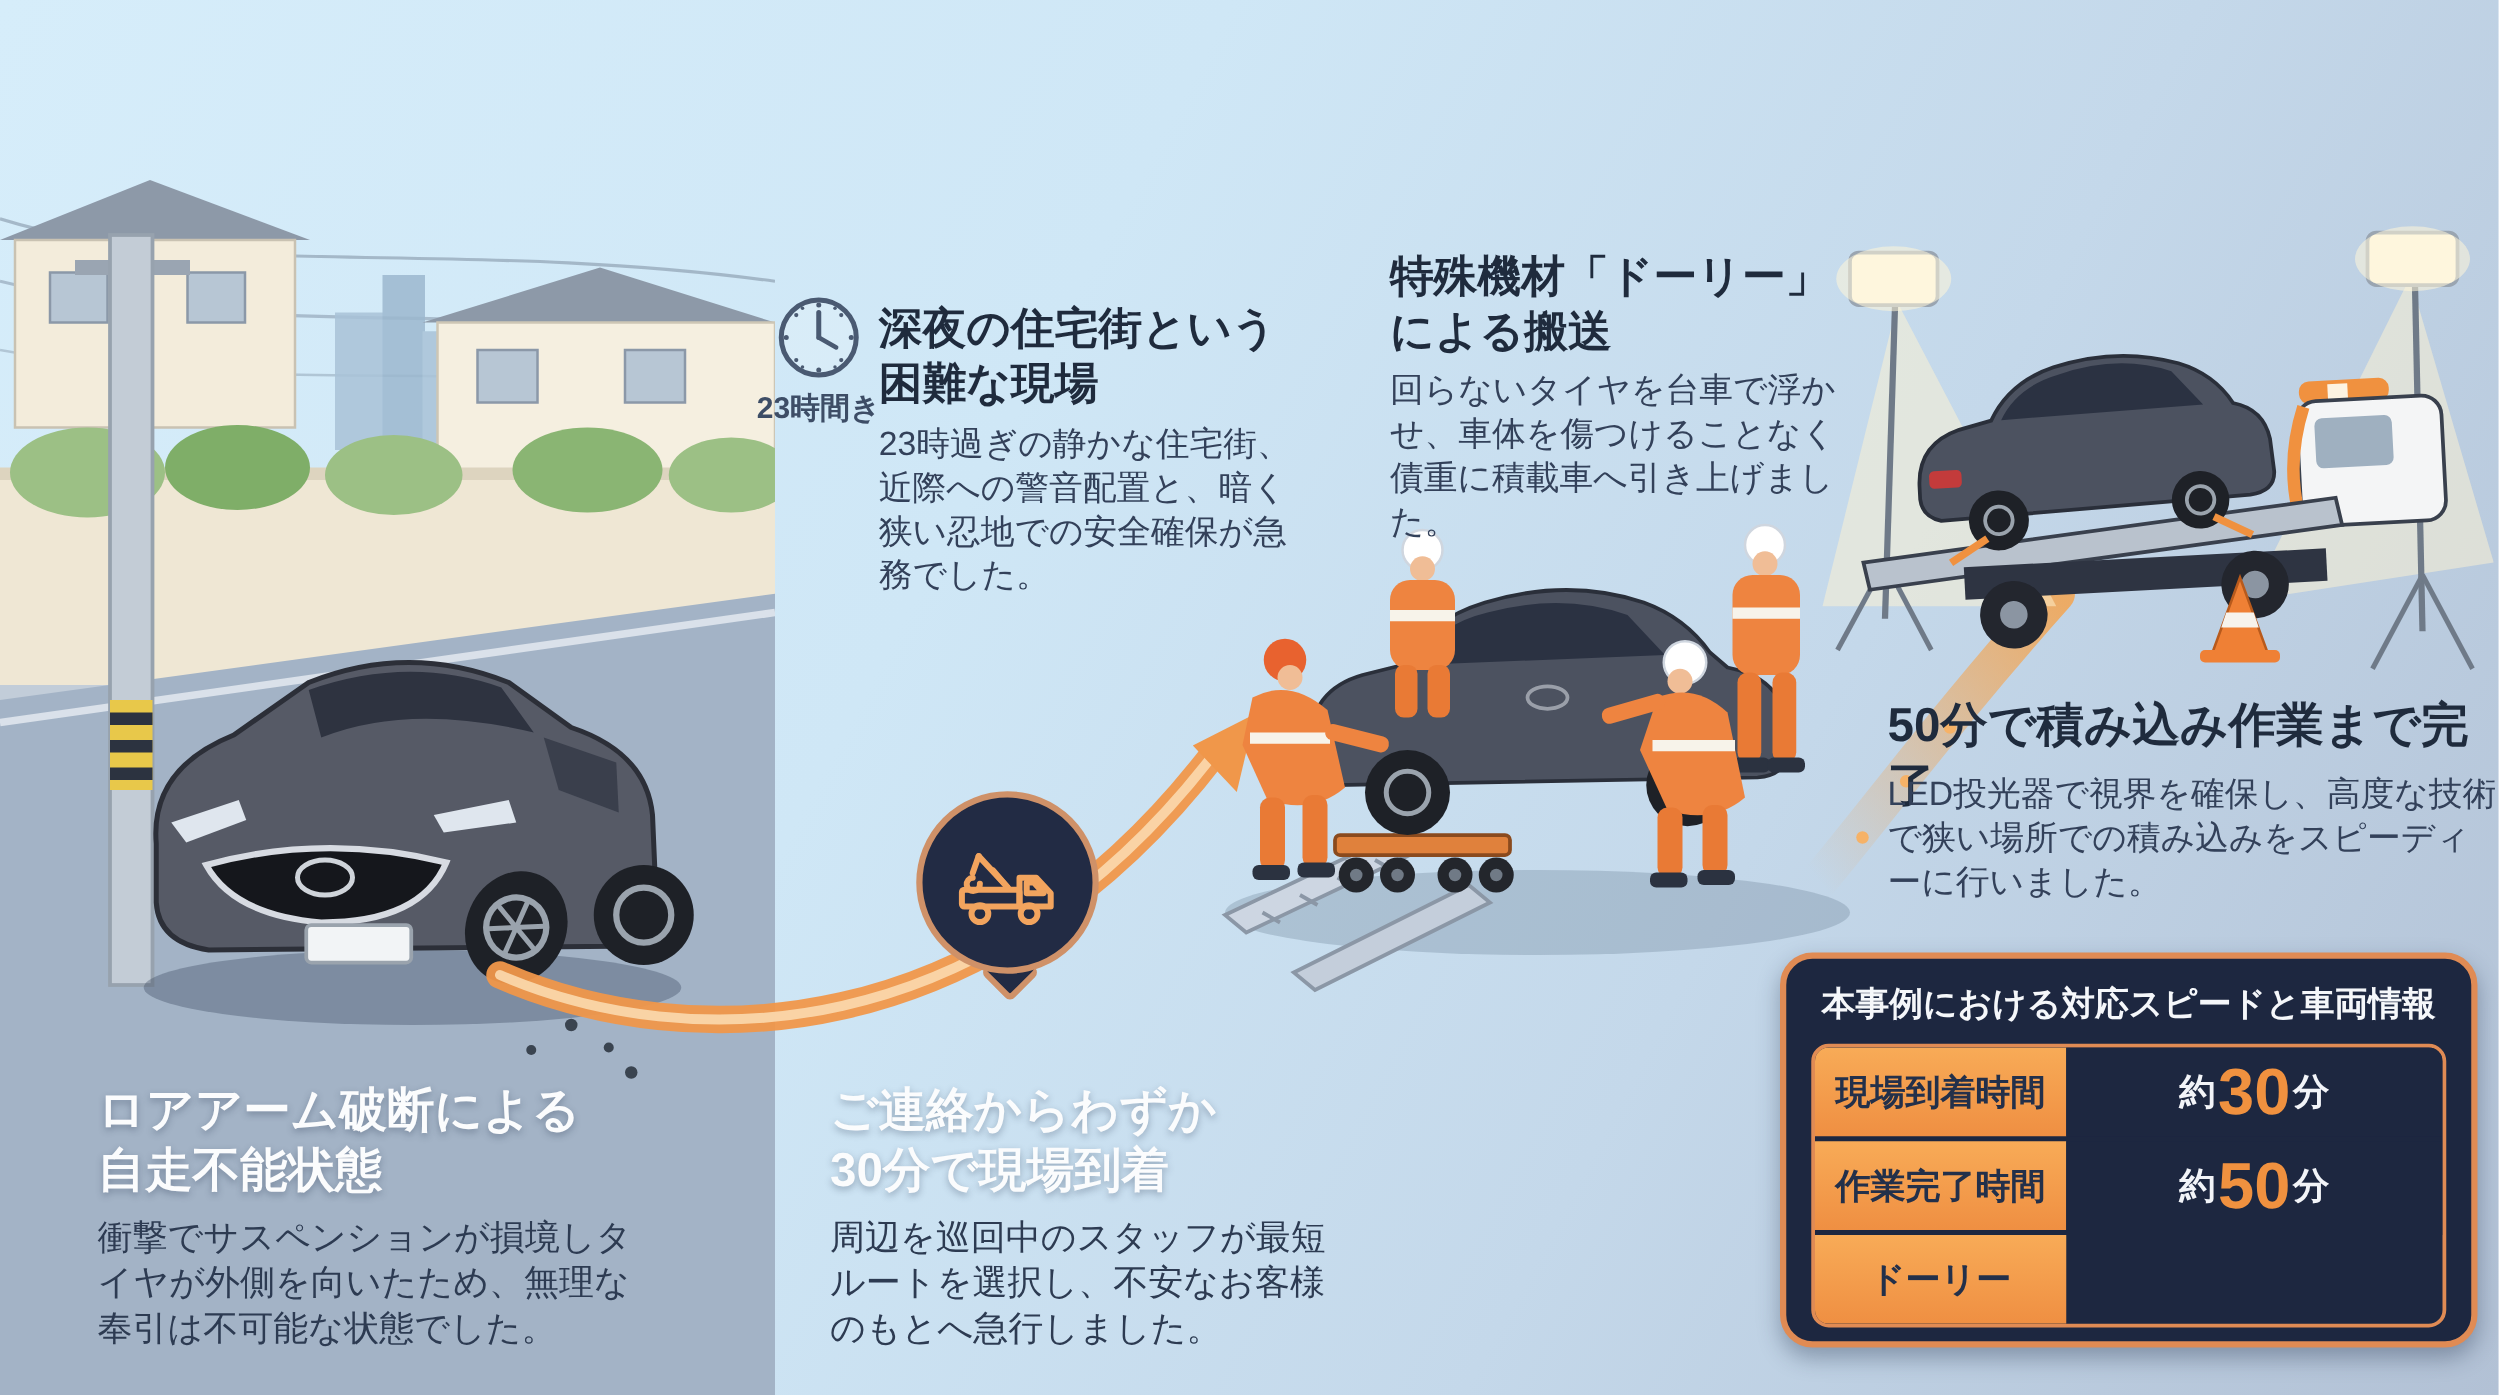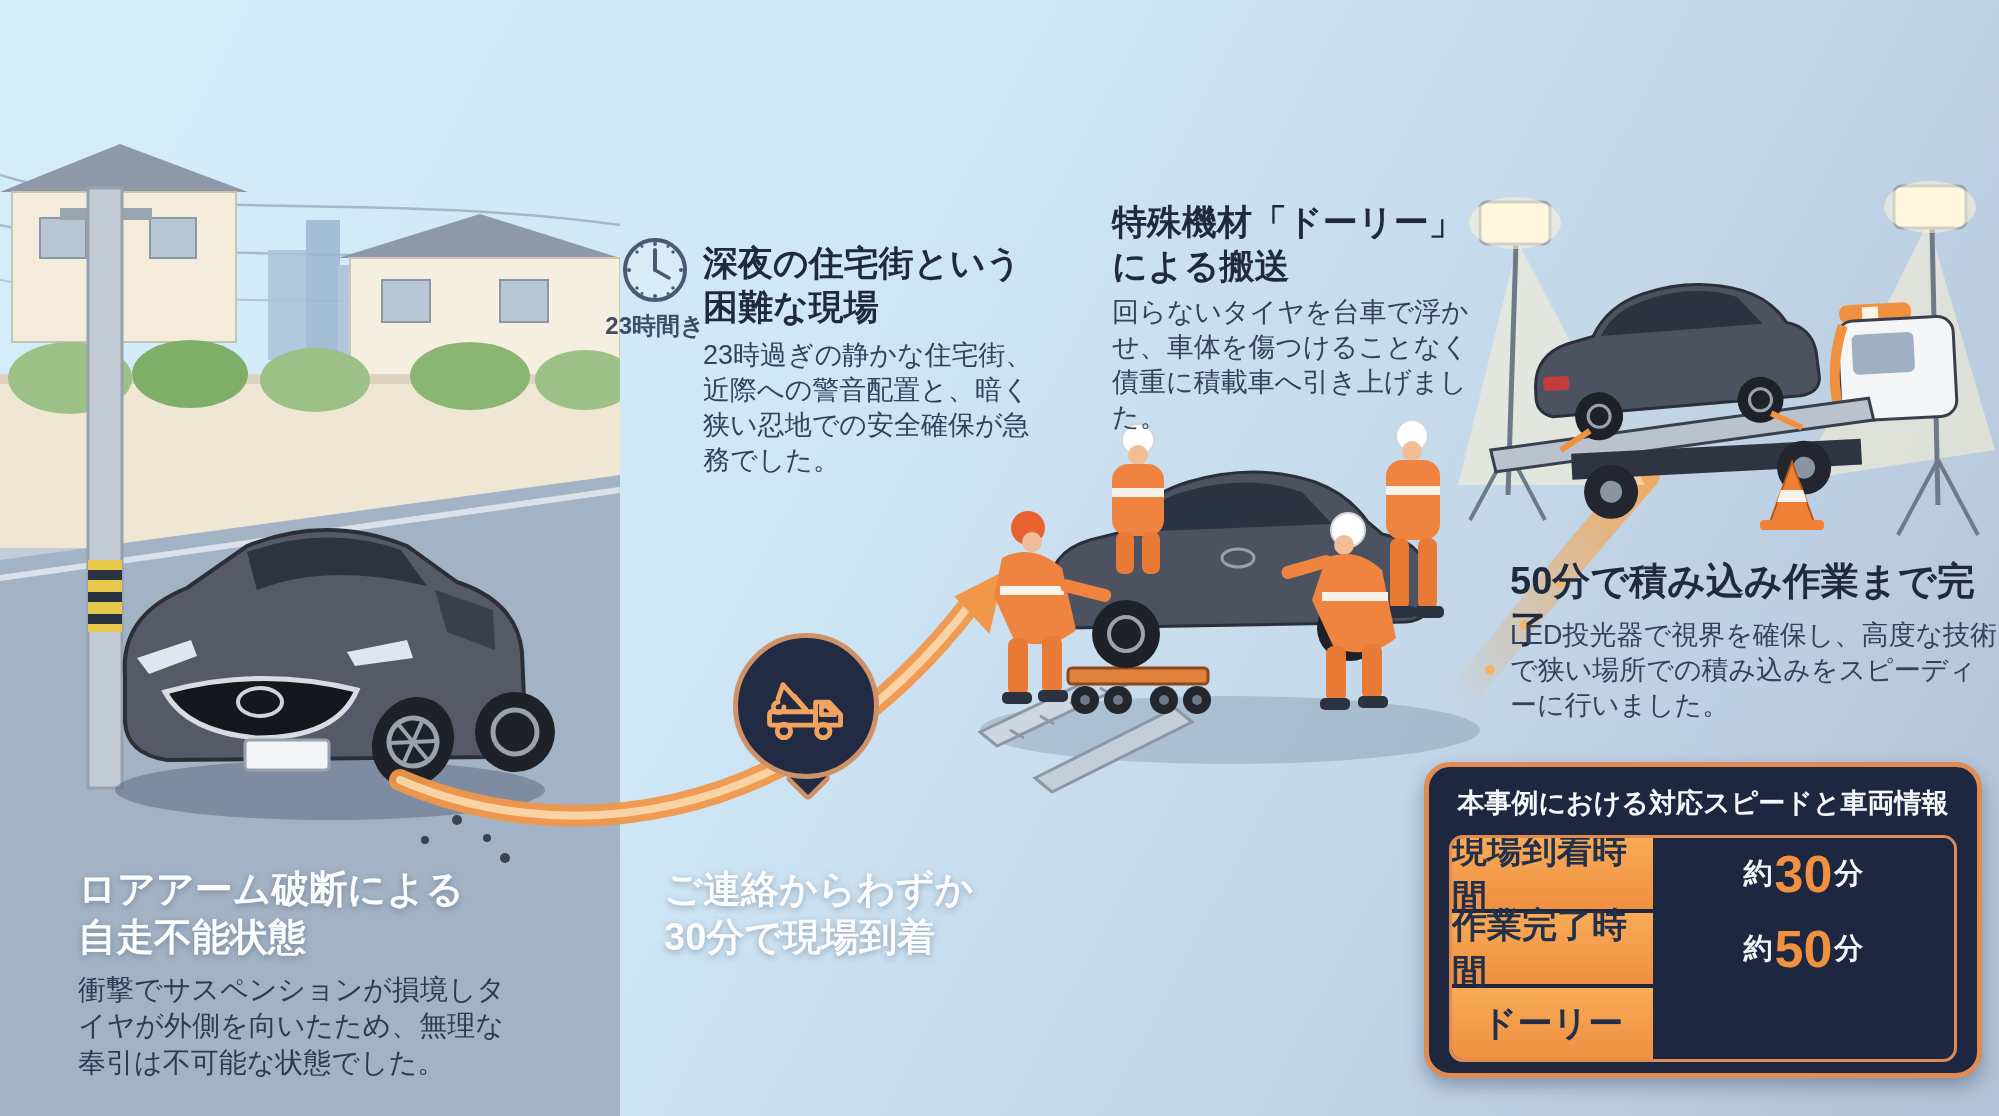--- a/index.html
+++ b/index.html
@@ -43,21 +43,21 @@
   .info-table .tbl-title{
     color:#f5f7fa;font-size:27px;font-weight:bold;text-align:center;padding:18px 0 14px 0;
   }
   .tbl-rows{
     margin:0 20px;border:3px solid #e08b54;border-radius:14px;overflow:hidden;background:#1d2740;
   }
   .tbl-row{display:flex;align-items:stretch;height:71px;border-bottom:4px solid #1d2740;}
   .tbl-row:last-child{border-bottom:none;}
   .tbl-label{
     width:40%;background:linear-gradient(180deg,#f8ab57,#ef8f42);
-    color:#23304a;font-size:35px;font-weight:bold;
+    color:#23304a;font-size:28px;font-weight:bold;
     display:flex;align-items:center;justify-content:center;
   }
   .tbl-value{
     flex:1;color:#f2f4f8;font-size:29px;font-weight:bold;
     display:flex;align-items:center;justify-content:center;gap:2px;background:#1d2740;
   }
   .tbl-value .big-num{font-size:52px;font-weight:800;color:#f0913f;line-height:1;}
   
   .pos-sec1h{left:703px;top:241px;}
   .pos-sec1b{left:703px;top:338px;width:350px;}
@@ -357,20 +357,21 @@
   <div class="abs sec-heading white pos-bl-h">
     <div>ロアアーム破断による</div>
     <div>自走不能状態</div>
   </div>
   <div class="abs sec-body dark-body pos-bl-b">衝撃でサスペンションが損境しタイヤが外側を向いたため、無理な奉引は不可能な状態でした。</div>
 
   <div class="abs sec-heading white pos-bm-h">
     <div>ご連絡からわずか</div>
     <div>30分で現場到着</div>
   </div>
+  <div class="abs sec-body dark-body pos-bm-b">周辺を巡回中のスタッフが最短ルートを選択し、不安なお客様のもとへ急行しました。</div>
 
   <div class="abs info-table">
     <div class="tbl-title">本事例における対応スピードと車両情報</div>
     <div class="tbl-rows">
       <div class="tbl-row">
         <div class="tbl-label">現場到着時間</div>
         <div class="tbl-value">
           <span>約</span>
             <span class="big-num">30</span>
             <span>分</span>

